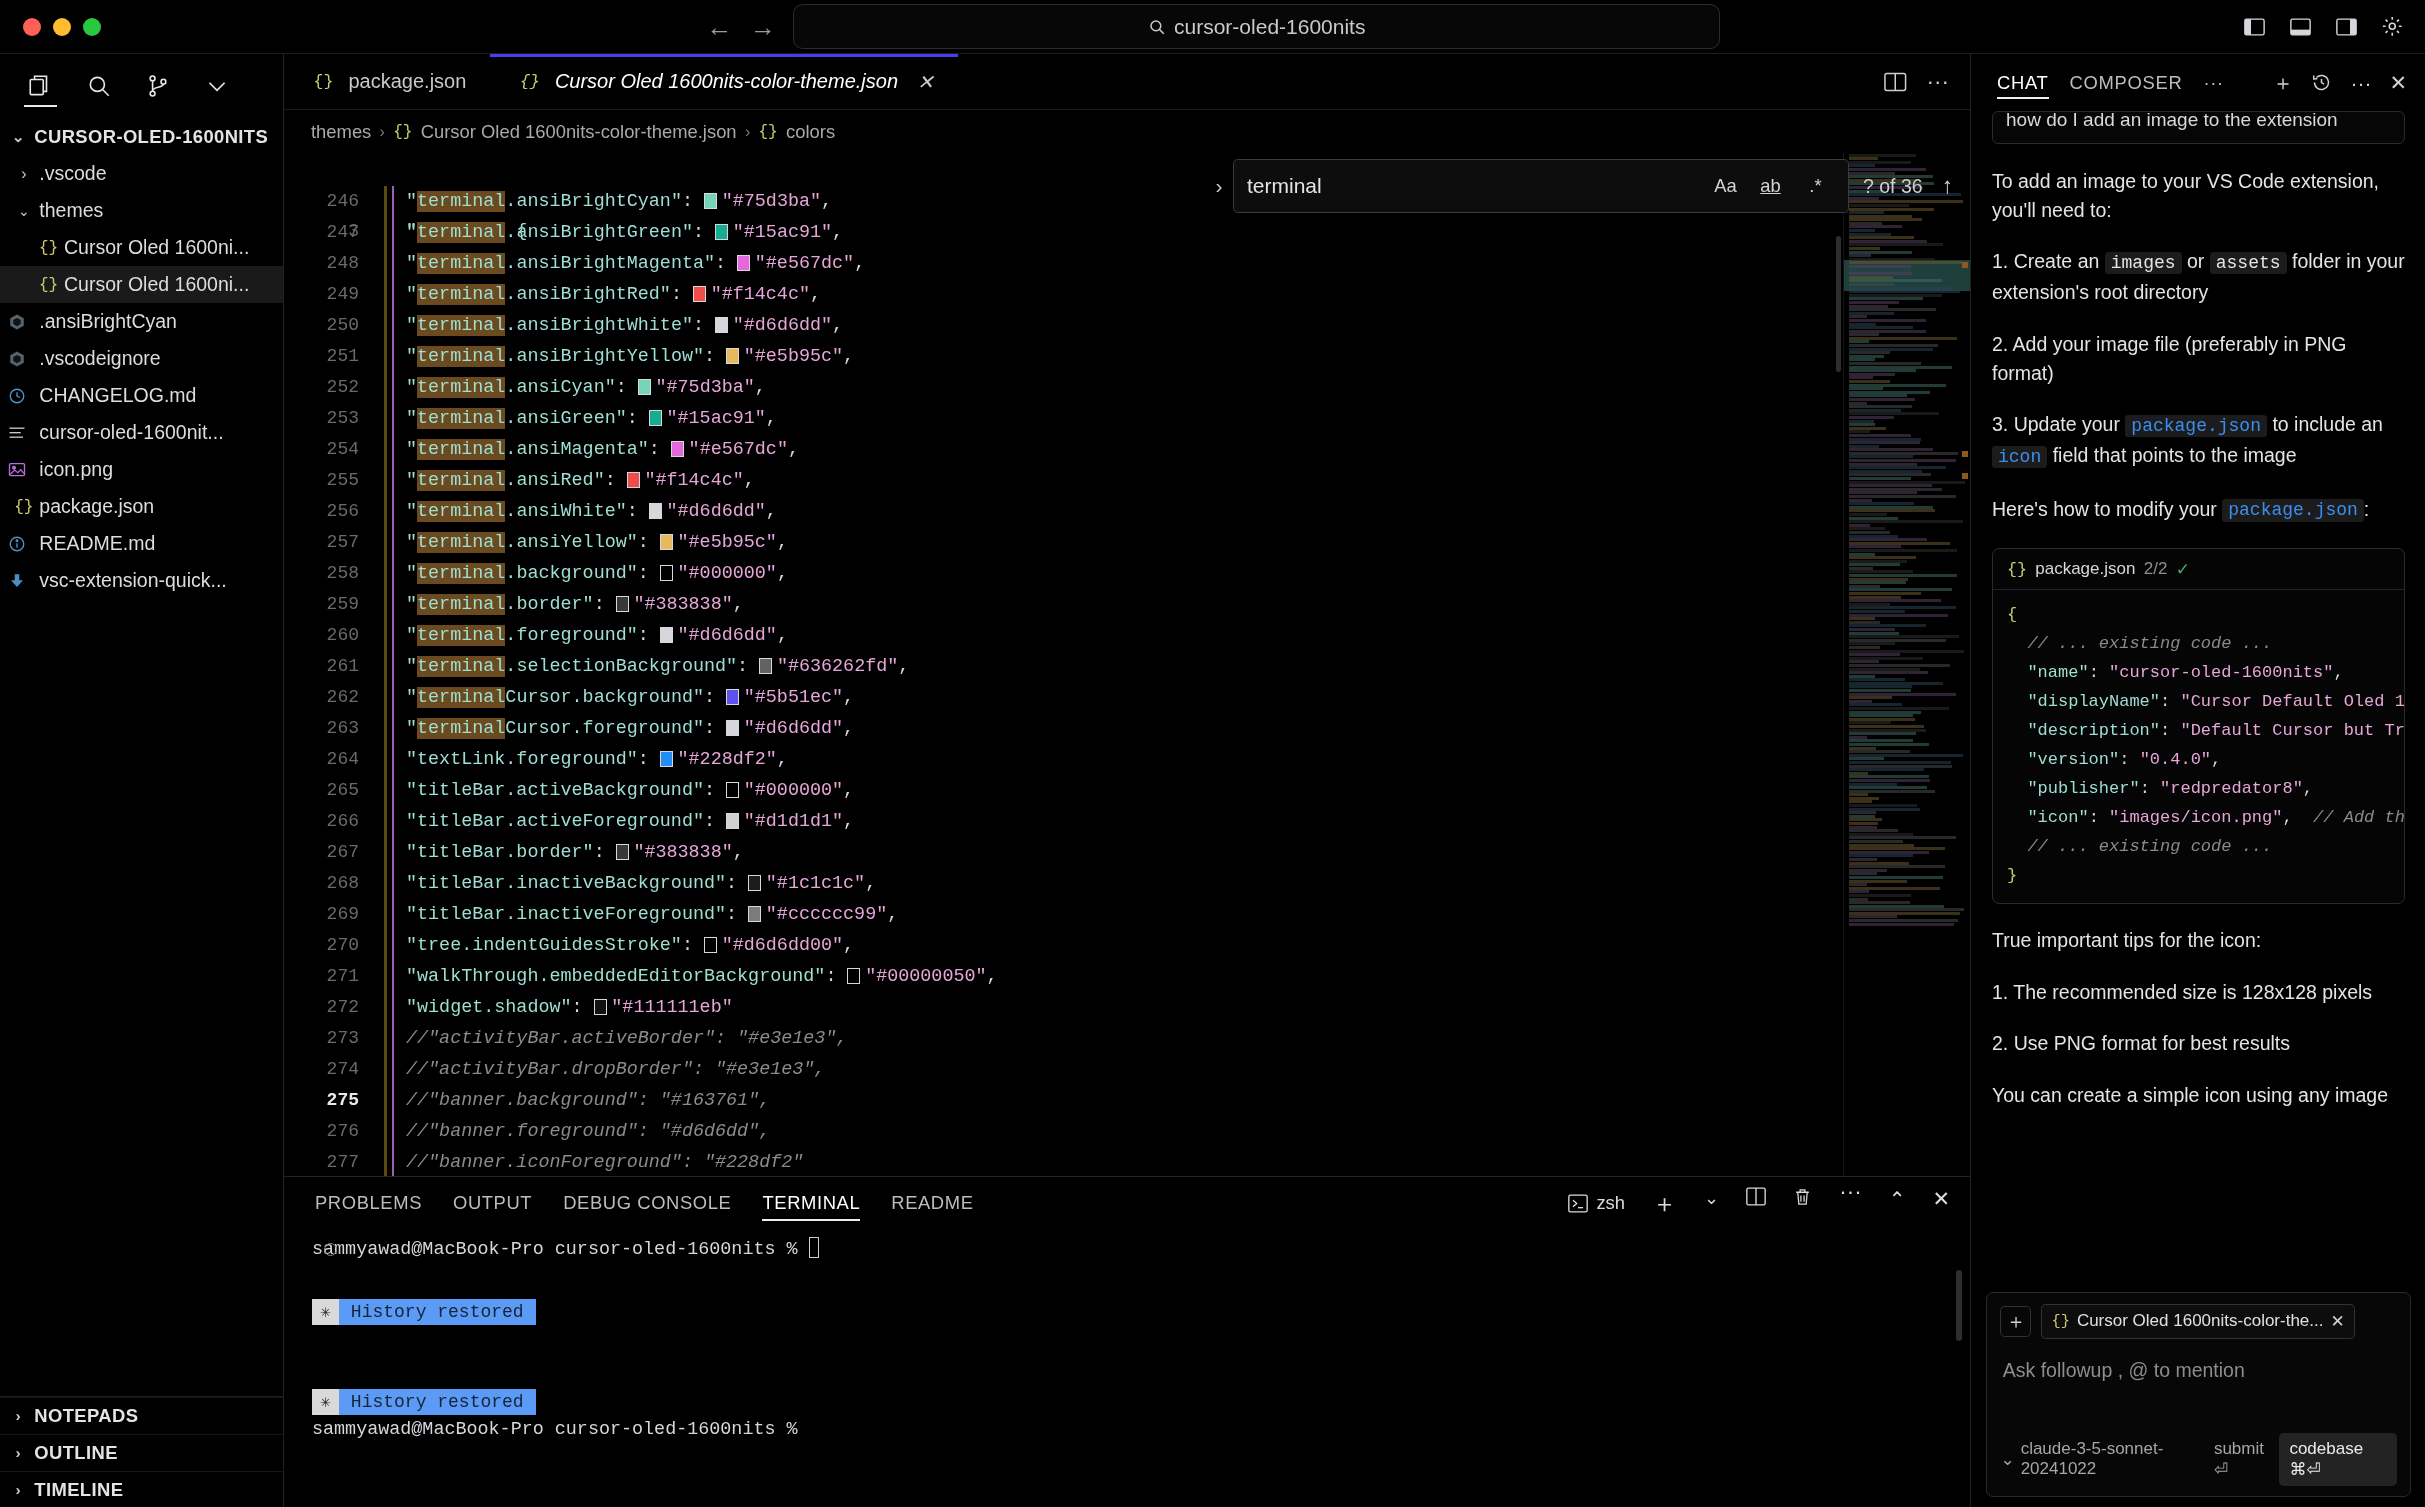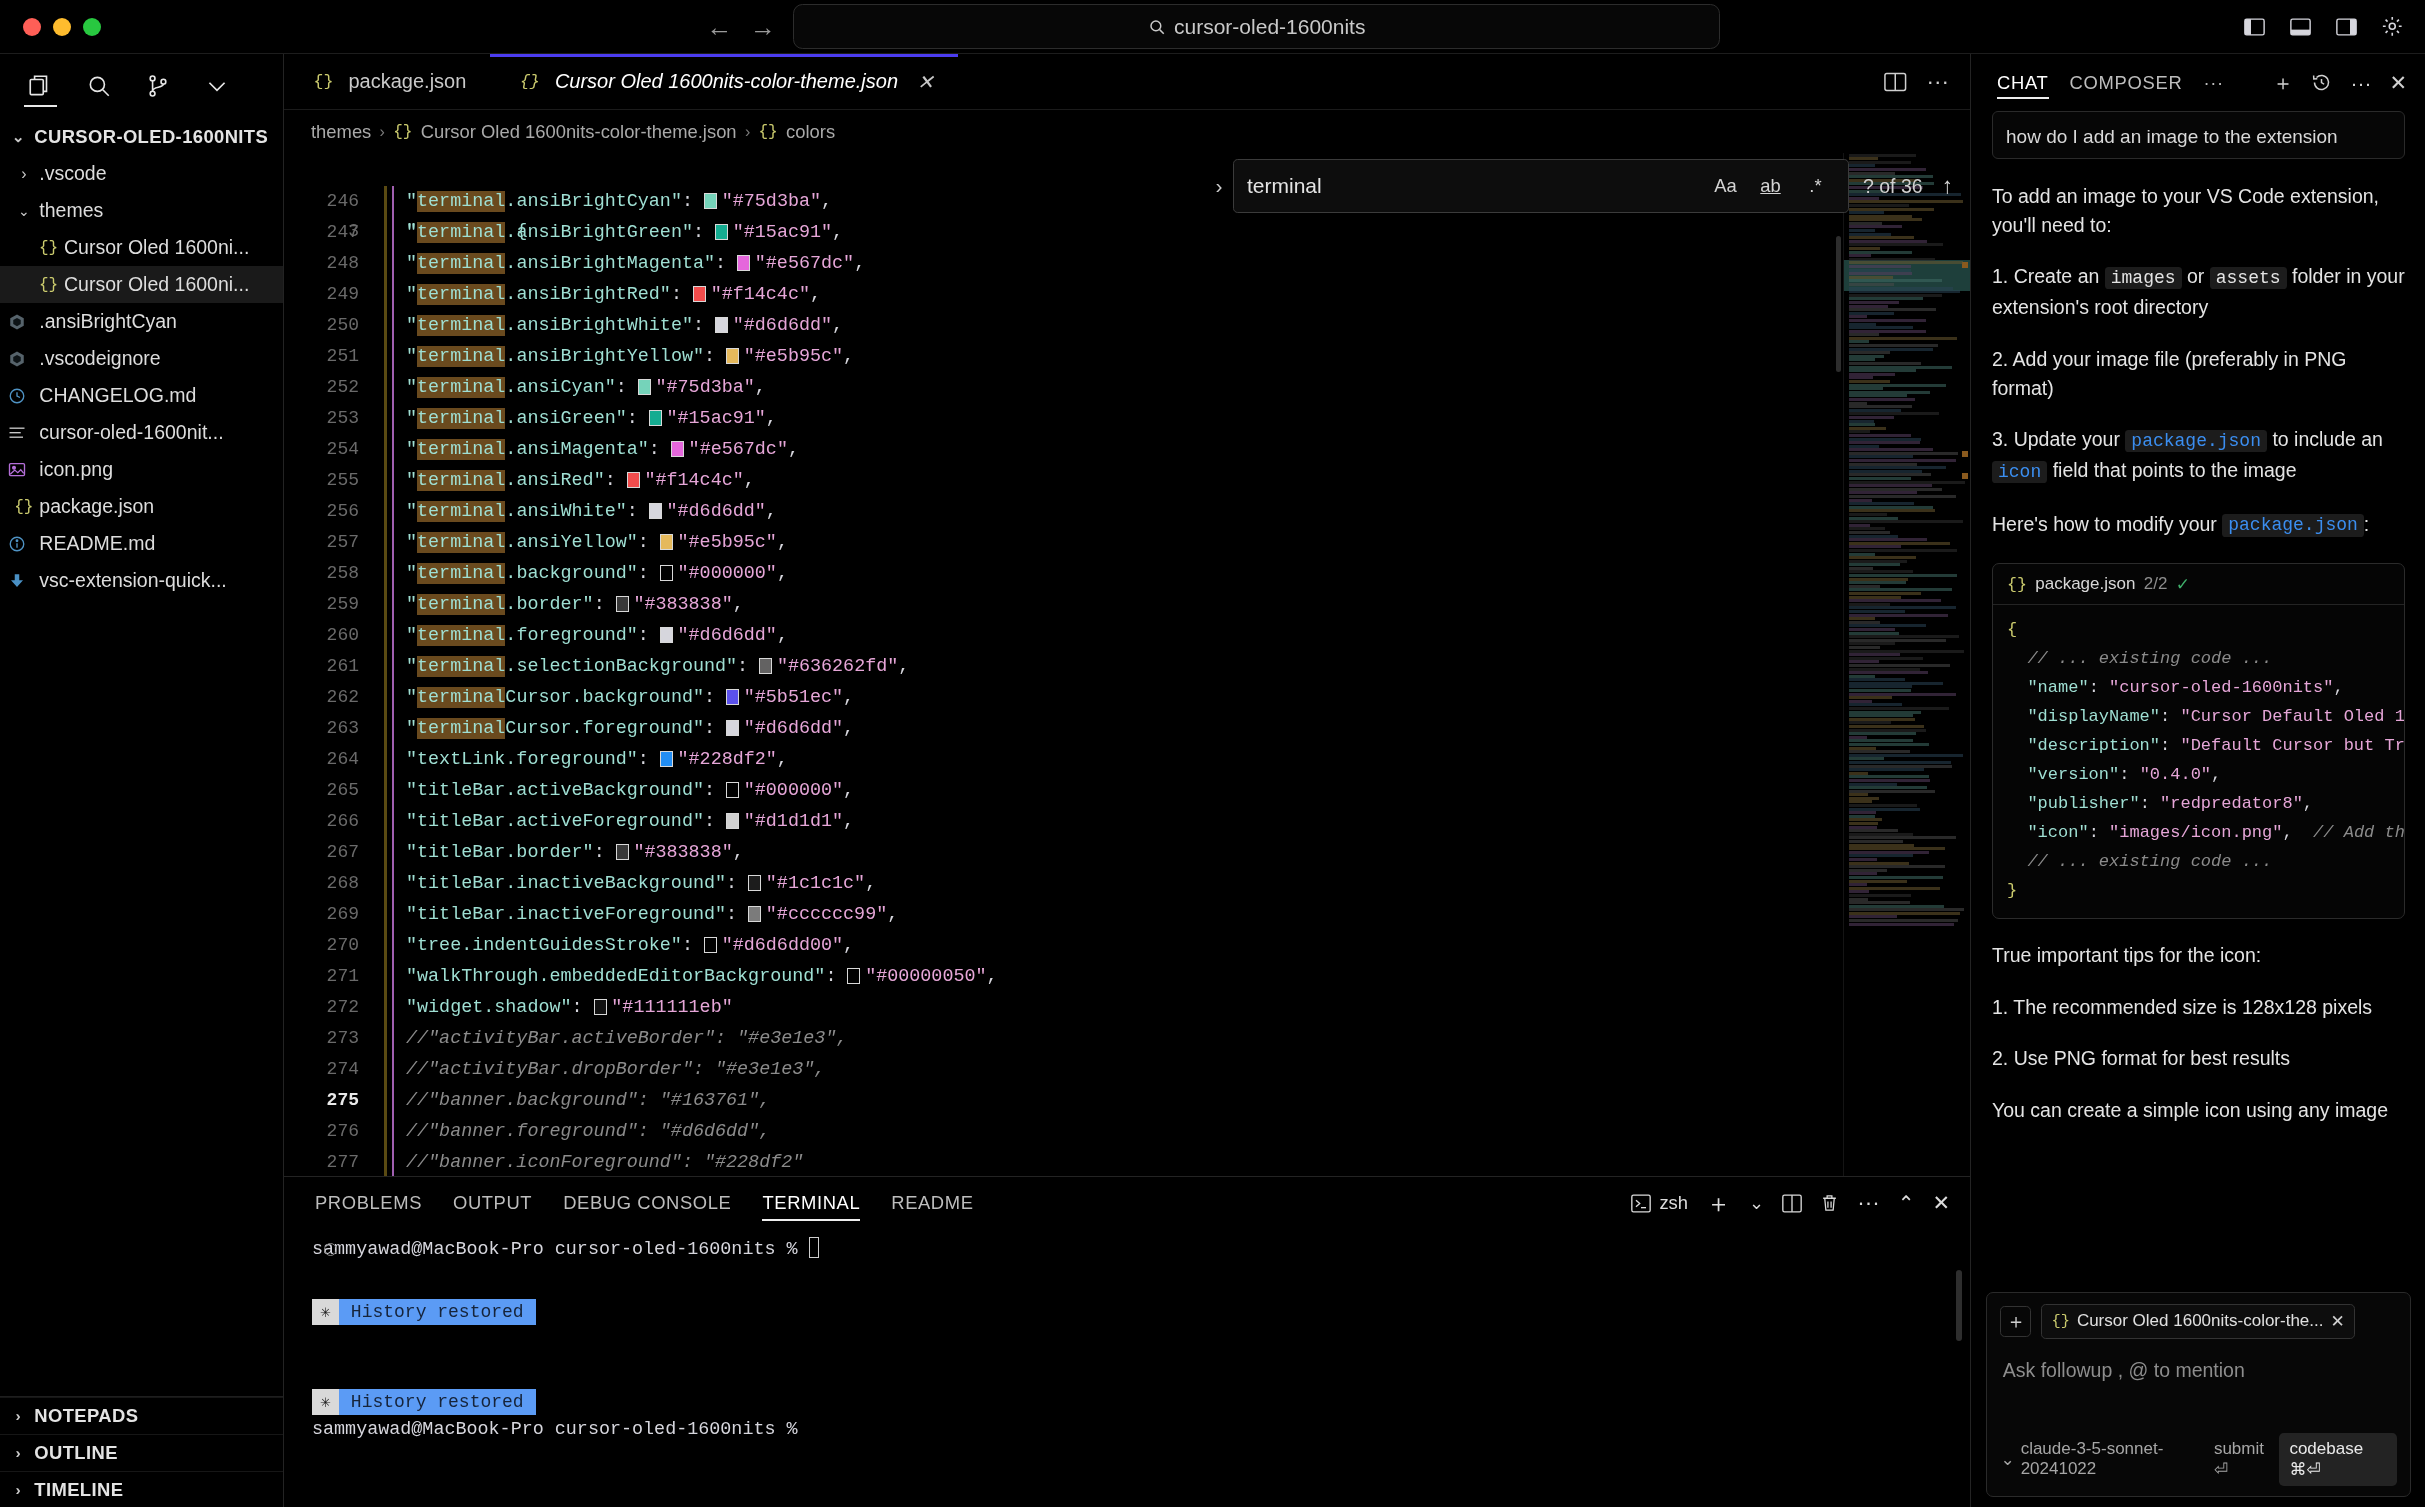--- a/index.html
+++ b/index.html
@@ -105,21 +105,21 @@
   .mm-sel { position:absolute; left:0; right:0; background:#1e3f3b; }
   .mm-marker { position:absolute; right:2.4px; width:6px; height:6px; background:#8a5a1e; }
   .editor-scroll { position:absolute; right:129px; top:83px; width:5.3px; height:136px; background:#2d2d2d; border-radius:3px;}
 
   
   .panel { flex:0 0 332px; height:332px; border-top:0.6px solid #232323; display:flex; flex-direction:column; background:#000; }
   .panel-tabs { height:52px; display:flex; align-items:center; padding-left:31px; gap:31px; }
   .ptab { font-size:18.4px; letter-spacing:0.6px; color:#bdbdbd; position:relative; height:52px; display:flex; align-items:center; }
   .ptab.active { color:#fff; }
   .ptab.active::after { content:""; position:absolute; bottom:8.3px; left:0; right:0; height:1.8px; background:#eee; }
-  .panel-right { margin-left:auto; display:flex; align-items:center; gap:18px; padding-right:20px; }
+  .panel-right { margin-left:auto; display:flex; gap:27px; padding-right:20px; }
   .shellpill { display:flex; align-items:center; gap:8.3px; font-size:18.4px; color:#dcdcdc; }
   .term { flex:1; position:relative; padding:6px 0 0 28px; font-family:"Liberation Mono", monospace;
           font-size:18.4px; line-height:29px; color:#d6d6dd; }
   .term .prompt-dot { position:absolute; left:12px; width:13px; height:13px; border:1.8px solid #8a8a8a; border-radius:50%; }
   .badge { display:inline-flex; align-items:stretch; height:26px; vertical-align:-4.7px; }
   .badge .star { background:#d9d9d9; color:#1a1a1a; padding:0 8.3px; display:flex; align-items:center; font-size:17px; }
   .badge .lbl { background:#5b9bf5; color:#16243a; padding:0 12px; display:flex; align-items:center; font-size:18px; }
   .termcursor { display:inline-block; width:10.7px; height:21px; border:1.2px solid #cfcfcf; vertical-align:-3.6px; }
   .term-scroll { position:absolute; right:8.3px; top:41px; width:5.3px; height:71px; background:#2e2e2e; border-radius:3px; }
   .statusline { position:absolute; left:0; right:0; bottom:3.6px; text-align:center; font-size:17px; color:#7d7d7d; }
@@ -127,22 +127,22 @@
   
   .chat { width:456px; flex:0 0 456px; border-left:0.6px solid #232323; display:flex; flex-direction:column;
           background:#000; min-height:0; }
   .chat-head { height:57px; display:flex; align-items:center; padding:0 19px 0 26px; gap:21px; }
   .ctab { font-size:18.4px; letter-spacing:0.7px; color:#bdbdbd; position:relative; height:57px; display:flex; align-items:center; }
   .ctab.active { color:#fff; }
   .ctab.active::after{content:"";position:absolute;bottom:12px;left:0;right:0;height:1.8px;background:#eee;}
   .chat-head-right { margin-left:auto; display:flex; align-items:center; gap:18px; }
   .chat-head-right span { font-size:21px; color:#d0d0d0; }
   .chat-body { flex:1; overflow:hidden; padding:0 21px; min-height:0; }
-  .userbubble { border:0.6px solid #2a2a2a; border-radius:6px; background:#060606; padding:23px 13px;
-                font-size:19px; color:#d9d9d9; height:24px; overflow:hidden; }
+  .userbubble { border:0.6px solid #2a2a2a; border-radius:6px; background:#060606; padding:6px 13px;
+                font-size:19px; color:#d9d9d9; height:33px; overflow:hidden; }
   .para { font-size:19.5px; line-height:29px; color:#e4e4e4; margin:22.5px 0; }
   .inlinecode { font-family:"Liberation Mono", monospace; background:#1c1c1c; border-radius:3.6px; padding:1.2px 6px; font-size:18px; }
   .inlinecode.blue { color:#3b8ef0; }
   .codecard { border:0.6px solid #2b2b2b; border-radius:7px; background:#050505; margin:15.4px 0 20px; overflow:hidden; }
   .cc-head { display:flex; align-items:center; gap:8.3px; padding:9.5px 14px; border-bottom:0.6px solid #242424; font-size:17px; color:#d8d8d8; }
   .cc-head .cnt { color:#8e8e8e; }
   .cc-head .ok { color:#3fae6a; }
   .cc-body { padding:9.5px 14px 13px; font-family:"Liberation Mono", monospace; font-size:17px; line-height:29px;
              white-space:pre; overflow:hidden; }
   .ck { color:#9fdfd3; } .cs { color:#e6a6d8; } .cb { color:#cbcb6e; } .cc-cm { color:#8b8b8b; font-style:italic; }

